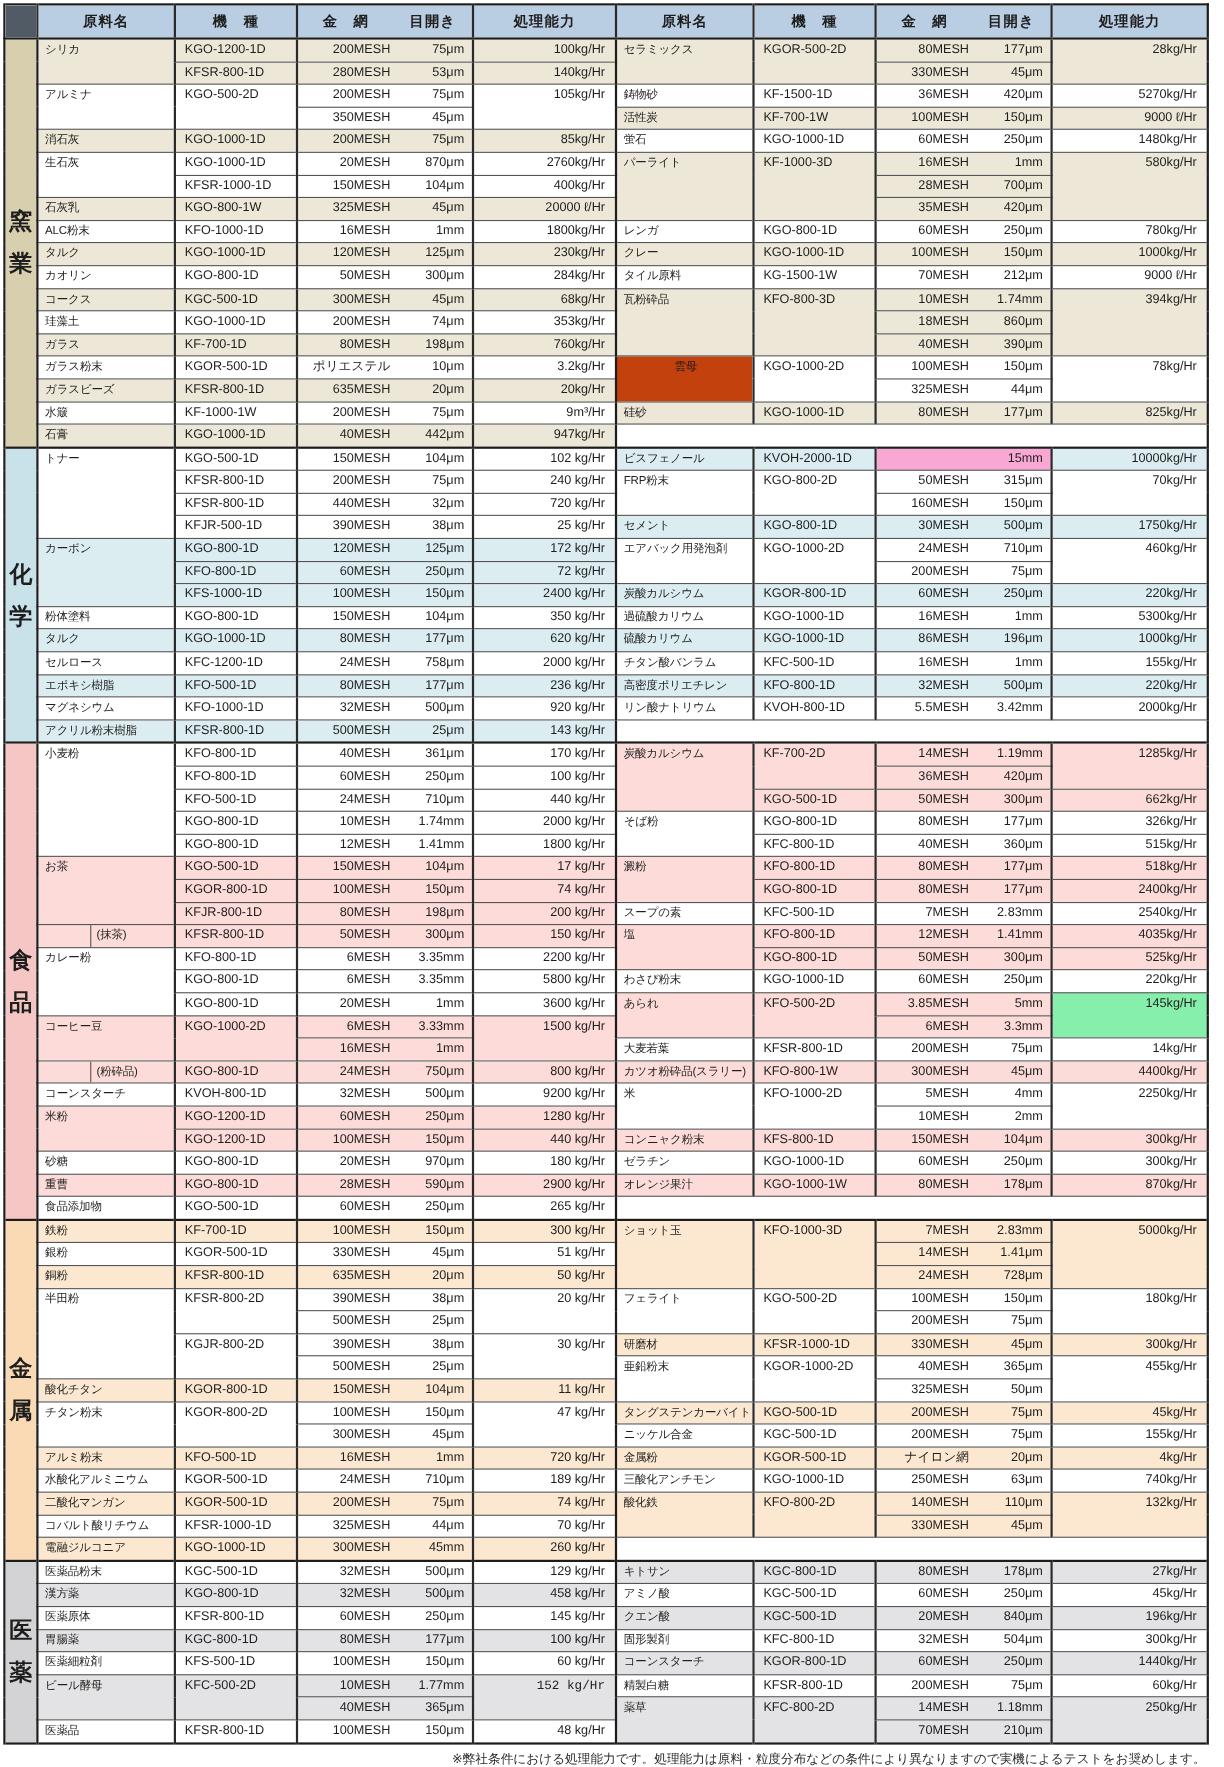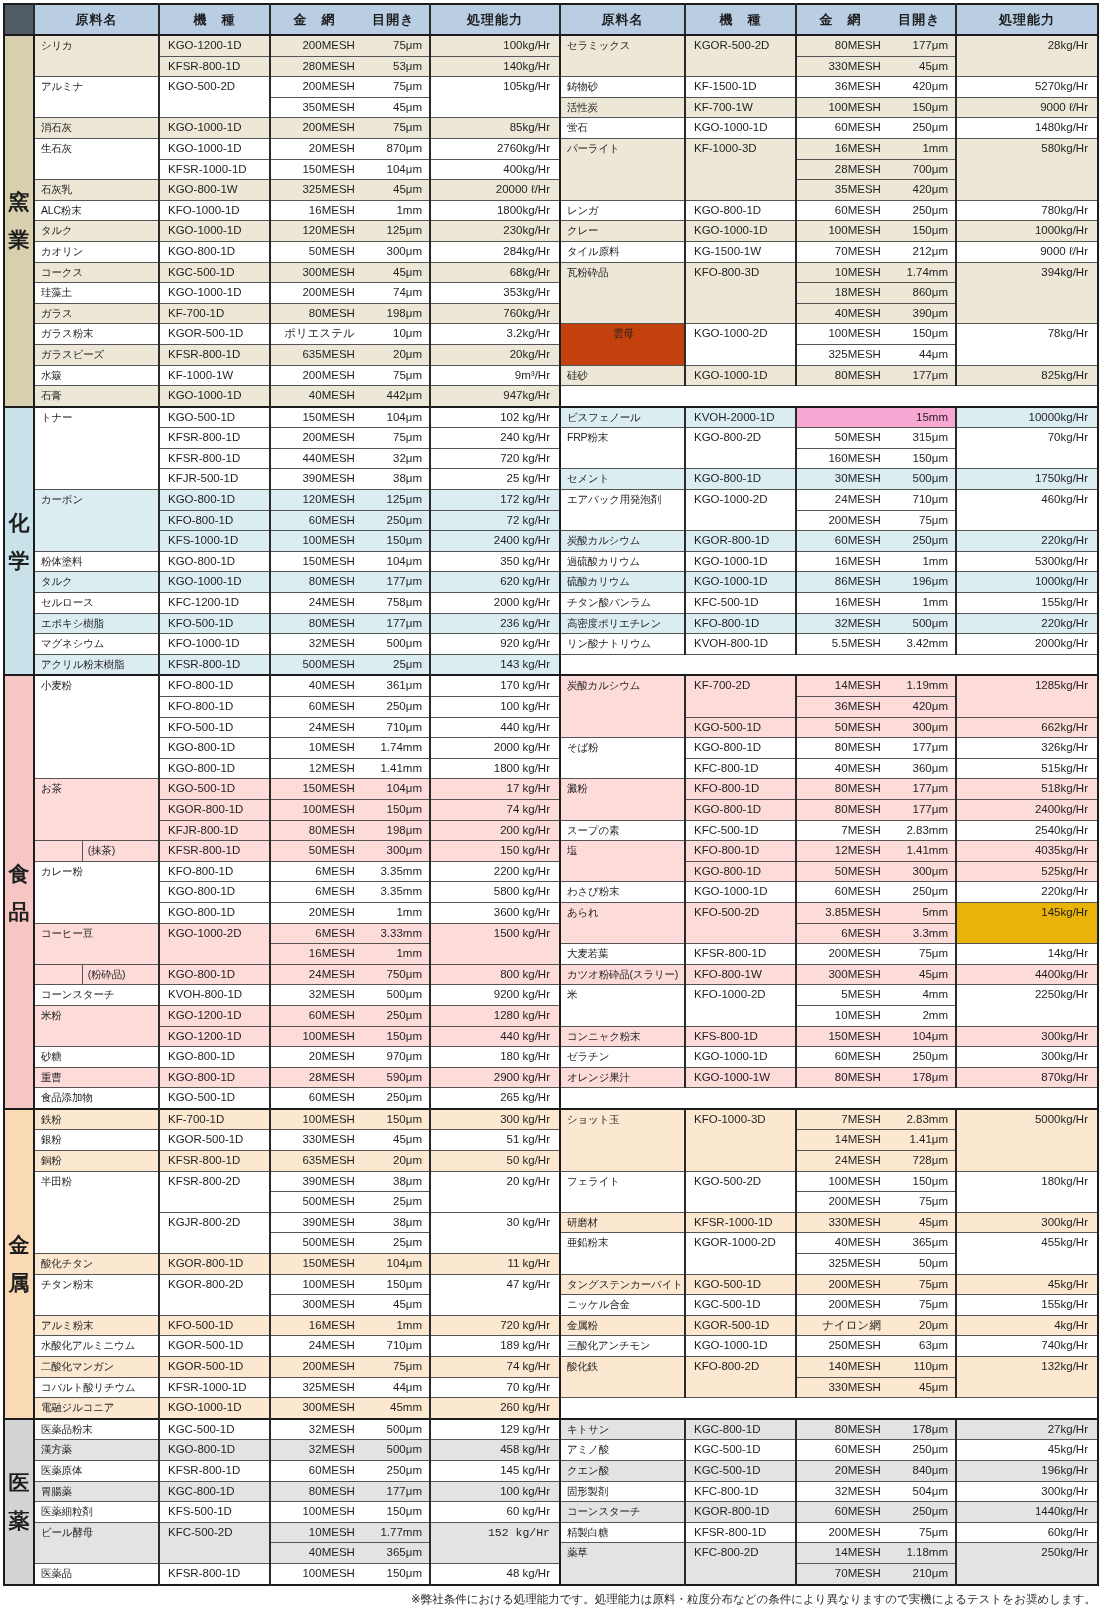--- a/index.html
+++ b/index.html
@@ -879,21 +879,21 @@
           </td>
           <td class="c-cap" rowspan="1" style="background: rgb(255, 255, 255);">3600 kg/Hr</td>
           <td class="c-name" rowspan="2" style="background: rgb(252, 219, 217);">あられ</td>
           <td class="c-model" rowspan="2" style="background: rgb(252, 219, 217);">KFO-500-2D</td>
           <td class="c-mesh" style="background: rgb(252, 219, 217);">
             <div class="mesh-wrap">
               <span class="mesh-v">3.85MESH</span>
               <span class="open-v">5mm</span>
             </div>
           </td>
-          <td class="c-cap rend" rowspan="2" style="background: #eab308;">145kg/Hr</td>
+          <td class="c-cap rend" rowspan="2" style="background: #86efac;">145kg/Hr</td>
         </tr>
         <tr>
           <td class="c-name" rowspan="2" style="background: rgb(252, 219, 217);">コーヒー豆</td>
           <td class="c-model" rowspan="2" style="background: rgb(252, 219, 217);">KGO-1000-2D</td>
           <td class="c-mesh" style="background: rgb(252, 219, 217);">
             <div class="mesh-wrap">
               <span class="mesh-v">6MESH</span>
               <span class="open-v">3.33mm</span>
             </div>
           </td>

